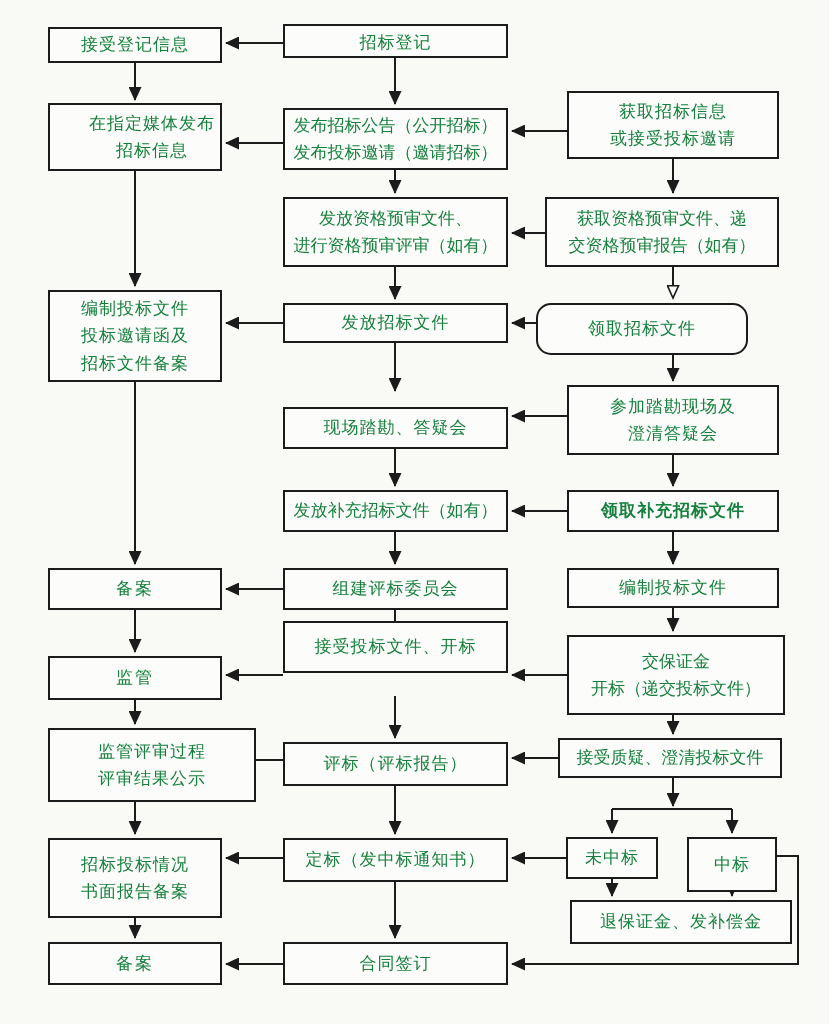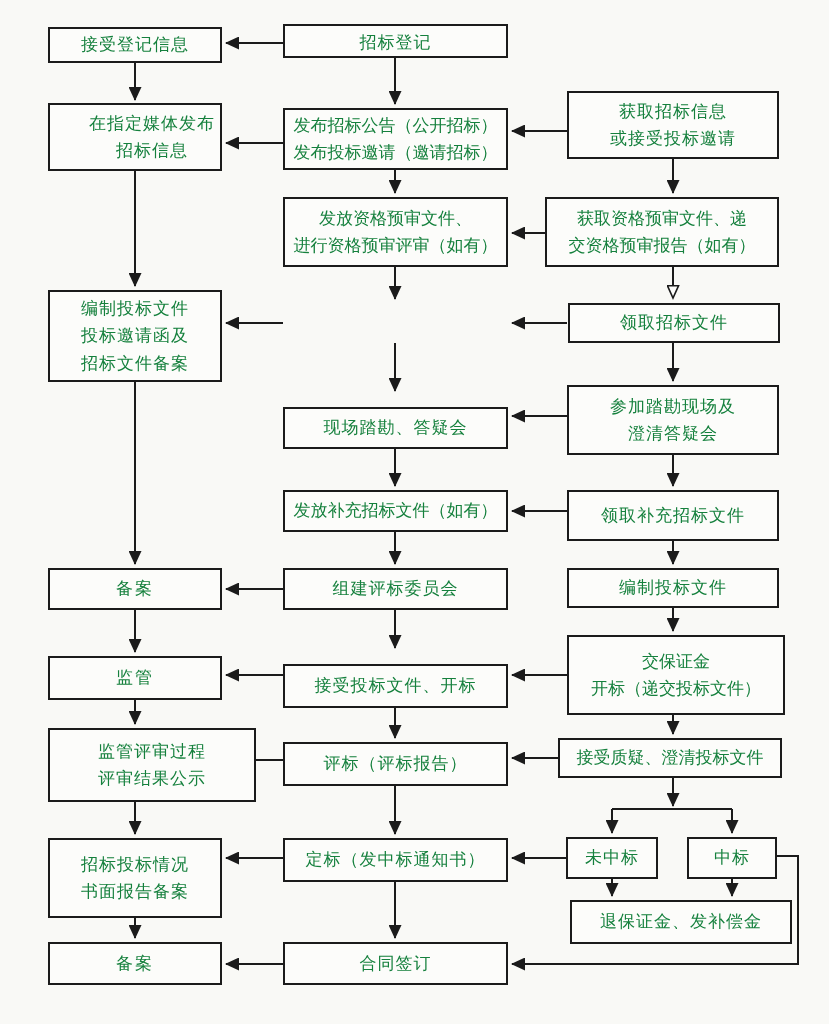--- a/index.html
+++ b/index.html
@@ -121,73 +121,76 @@
       <span class="lbl">招标登记</span>
     </div>
   <div class="node" style="left:283px;top:108px;width:225px;height:62px;">
       <span class="lbl" style="letter-spacing:0;">发布招标公告（公开招标）
 发布投标邀请（邀请招标）</span>
     </div>
   <div class="node" style="left:283px;top:197px;width:225px;height:70px;">
       <span class="lbl" style="letter-spacing:0;">发放资格预审文件、
 进行资格预审评审（如有）</span>
     </div>
+  <div class="node" style="left:283px;top:303px;width:225px;height:40px;">
+      <span class="lbl">发放招标文件</span>
+    </div>
   <div class="node" style="left:283px;top:395px;width:225px;height:42px;margin-top:12px;">
       <span class="lbl">现场踏勘、答疑会</span>
     </div>
   <div class="node" style="left:283px;top:490px;width:225px;height:42px;">
       <span class="lbl" style="letter-spacing:0;">发放补充招标文件（如有）</span>
     </div>
   <div class="node" style="left:283px;top:568px;width:225px;height:42px;">
       <span class="lbl">组建评标委员会</span>
     </div>
-  <div class="node" style="left:283px;top:664px;width:225px;height:44px;">
+  <div class="node" style="left:283px;top:621px;width:225px;height:52px;">
       <span class="lbl">接受投标文件、开标</span>
     </div>
   <div class="node" style="left:283px;top:742px;width:225px;height:44px;">
       <span class="lbl">评标（评标报告）</span>
     </div>
   <div class="node" style="left:283px;top:838px;width:225px;height:44px;">
       <span class="lbl">定标（发中标通知书）</span>
     </div>
   <div class="node" style="left:283px;top:942px;width:225px;height:43px;">
       <span class="lbl">合同签订</span>
     </div>
 
   <div class="node" style="left:567px;top:91px;width:212px;height:68px;">
       <span class="lbl">获取招标信息
 或接受投标邀请</span>
     </div>
   <div class="node" style="left:545px;top:197px;width:234px;height:70px;">
       <span class="lbl" style="letter-spacing:0;">获取资格预审文件、递
 交资格预审报告（如有）</span>
     </div>
-  <div class="node" style="left:568px;top:303px;width:212px;height:40px;">
+  <div class="node" style="left:536px;top:303px;width:212px;height:52px;border-radius:15px;">
       <span class="lbl">领取招标文件</span>
     </div>
   <div class="node" style="left:567px;top:385px;width:212px;height:70px;">
       <span class="lbl">参加踏勘现场及
 澄清答疑会</span>
     </div>
-  <div class="node" style="left:567px;top:490px;width:212px;height:51px;">
+  <div class="node" style="left:567px;top:490px;width:212px;height:42px;font-weight:bold;">
       <span class="lbl">领取补充招标文件</span>
     </div>
   <div class="node" style="left:567px;top:568px;width:212px;height:40px;">
       <span class="lbl">编制投标文件</span>
     </div>
   <div class="node" style="left:567px;top:635px;width:218px;height:80px;">
       <span class="lbl" style="letter-spacing:0;">交保证金
 开标（递交投标文件）</span>
     </div>
   <div class="node" style="left:558px;top:738px;width:224px;height:40px;">
       <span class="lbl" style="letter-spacing:0;">接受质疑、澄清投标文件</span>
     </div>
   <div class="node" style="left:566px;top:837px;width:92px;height:42px;">
       <span class="lbl">未中标</span>
     </div>
-  <div class="node" style="left:687px;top:837px;width:90px;height:42px;">
+  <div class="node" style="left:687px;top:837px;width:90px;height:55px;">
       <span class="lbl">中标</span>
     </div>
   <div class="node" style="left:570px;top:900px;width:222px;height:44px;">
       <span class="lbl">退保证金、发补偿金</span>
     </div>
 
 </div>
 
 </body></html>

